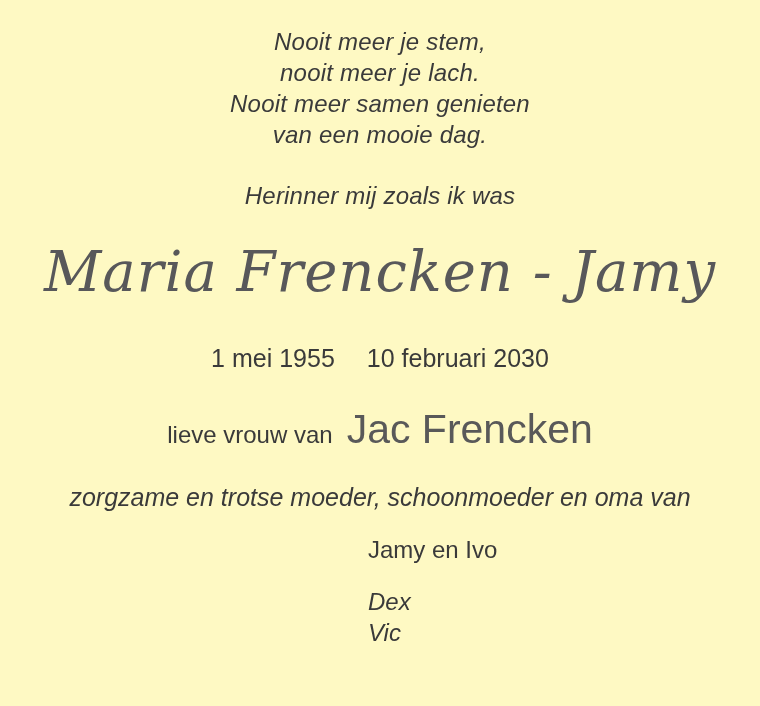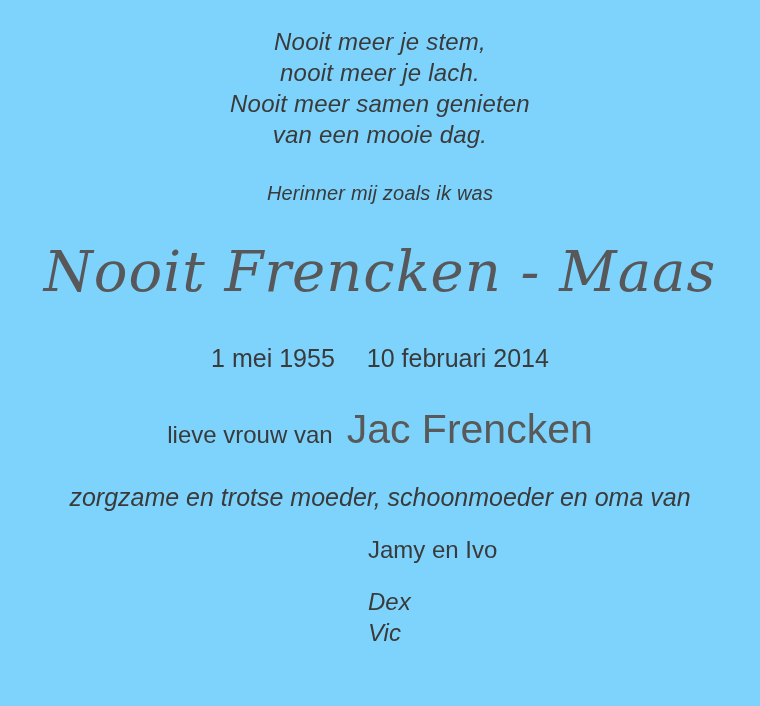--- a/index.html
+++ b/index.html
@@ -6,37 +6,37 @@
   html, body {
     width: 760px; height: 706px;
     background: #ffffff;
     overflow: hidden;
     font-family: "Liberation Sans", sans-serif;
     color: #3a3a3a;
   }
   .card {
     position: relative;
     width: 760px; height: 706px;
-    background: #7dd3fc;
+    background: #fef9c3;
   }
   .poem {
     position: absolute;
     top: 26px; left: 0; width: 100%;
     text-align: center;
     font-style: italic;
     font-size: 24px;
     line-height: 31px;
     letter-spacing: 0.2px;
   }
   .remember {
     position: absolute;
     top: 182px; left: 0; width: 100%;
     text-align: center;
     font-style: italic;
-    font-size: 20px;
+    font-size: 24px;
     letter-spacing: 0.2px;
   }
   .deceased-name {
     position: absolute;
     top: 232px; left: 0; width: 100%;
     text-align: center;
     font-family: "DejaVu Serif", serif;
     font-style: italic;
     font-weight: 400;
     font-size: 56px;
@@ -87,25 +87,25 @@
 
   <div class="poem">
     <div>Nooit meer je stem,</div>
     <div>nooit meer je lach.</div>
     <div>Nooit meer samen genieten</div>
     <div>van een mooie dag.</div>
   </div>
 
   <div class="remember">Herinner mij zoals ik was</div>
 
-  <div class="deceased-name">Nooit Frencken - Maas</div>
+  <div class="deceased-name">Maria Frencken - Jamy</div>
 
   <div class="dates">
     <span>1 mei 1955</span>
-    <span>10 februari 2014</span>
+    <span>10 februari 2030</span>
   </div>
 
   <div class="spouse-line">
     <span class="spouse-prefix">lieve vrouw van</span>
     <span class="spouse-name">Jac Frencken</span>
   </div>
 
   <div class="family-line">zorgzame en trotse moeder, schoonmoeder en oma van</div>
 
   <div class="family-names">

